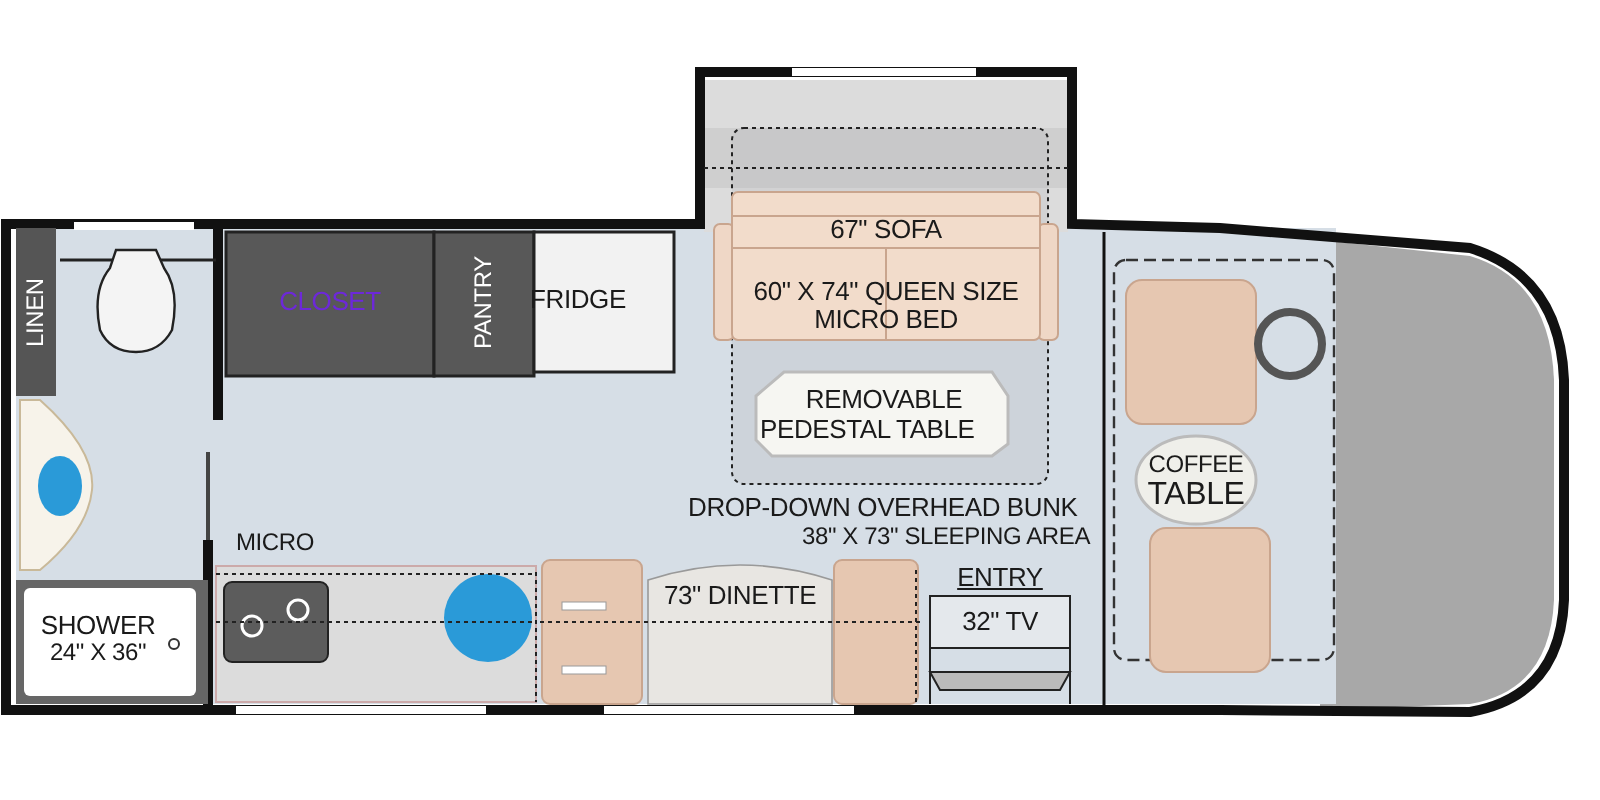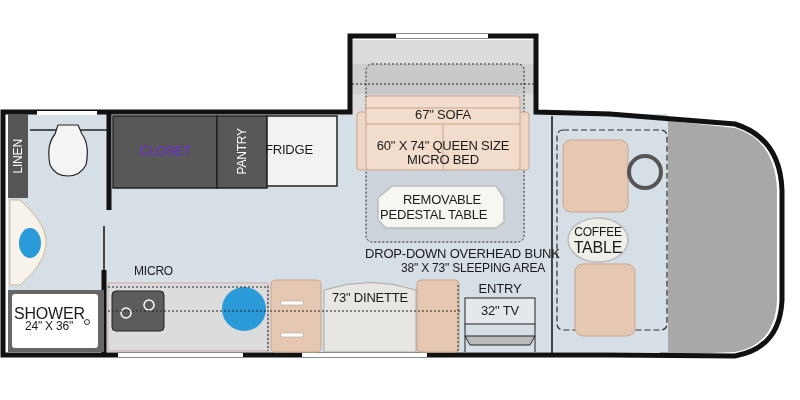--- a/index.html
+++ b/index.html
@@ -93,22 +93,22 @@
 
 <div class="lbl" style="left:-2px;top:150px;font-size:12px;color:#fff;transform:rotate(-90deg);width:40px;">LINEN</div>
 <div class="lbl" style="left:113px;top:144px;width:104px;font-size:13px;color:#6d28d9;">CLOSET</div>
 <div class="lbl" style="left:217px;top:145px;width:50px;font-size:12px;color:#fff;transform:rotate(-90deg);">PANTRY</div>
 <div class="lbl" style="left:254px;top:143px;width:70px;font-size:13px;">FRIDGE</div>
 <div class="lbl" style="left:366px;top:108px;width:154px;font-size:13px;">67" SOFA</div>
 <div class="lbl" style="left:366px;top:139px;width:154px;font-size:13px;">60" X 74" QUEEN SIZE</div>
 <div class="lbl" style="left:366px;top:153px;width:154px;font-size:13px;">MICRO BED</div>
 <div class="lbl" style="left:380px;top:193px;width:124px;font-size:13px;text-align:center;">REMOVABLE</div>
 <div class="lbl" style="left:380px;top:208px;width:104px;font-size:13px;">PEDESTAL TABLE</div>
-<div class="lbl" style="left:344px;top:247px;width:185px;font-size:13px;text-align:center;margin-left:21px;">DROP-DOWN OVERHEAD BUNK</div>
+<div class="lbl" style="left:344px;top:247px;width:185px;font-size:13px;text-align:center;">DROP-DOWN OVERHEAD BUNK</div>
 <div class="lbl" style="left:360px;top:262px;width:185px;font-size:12px;text-align:right;">38" X 73" SLEEPING AREA</div>
-<div class="lbl" style="left:134px;top:265px;font-size:12px;text-align:left;">MICRO</div>
-<div class="lbl" style="left:14px;top:306px;width:70px;font-size:16px;">SHOWER</div>
+<div class="lbl" style="left:118px;top:265px;font-size:12px;text-align:left;">MICRO</div>
+<div class="lbl" style="left:14px;top:306px;width:70px;font-size:13px;">SHOWER</div>
 <div class="lbl" style="left:14px;top:320px;width:70px;font-size:12px;">24" X 36"</div>
 <div class="lbl" style="left:322px;top:291px;width:96px;font-size:13px;">73" DINETTE</div>
-<div class="lbl" style="left:465px;top:282px;width:70px;font-size:13px;">ENTRY</div>
+<div class="lbl" style="left:465px;top:282px;width:70px;font-size:13px;text-decoration:underline;">ENTRY</div>
 <div class="lbl" style="left:465px;top:304px;width:70px;font-size:13px;">32" TV</div>
 <div class="lbl" style="left:568px;top:226px;width:60px;font-size:12px;">COFFEE</div>
 <div class="lbl" style="left:568px;top:240px;width:60px;font-size:16px;">TABLE</div>
 
 </body></html>

